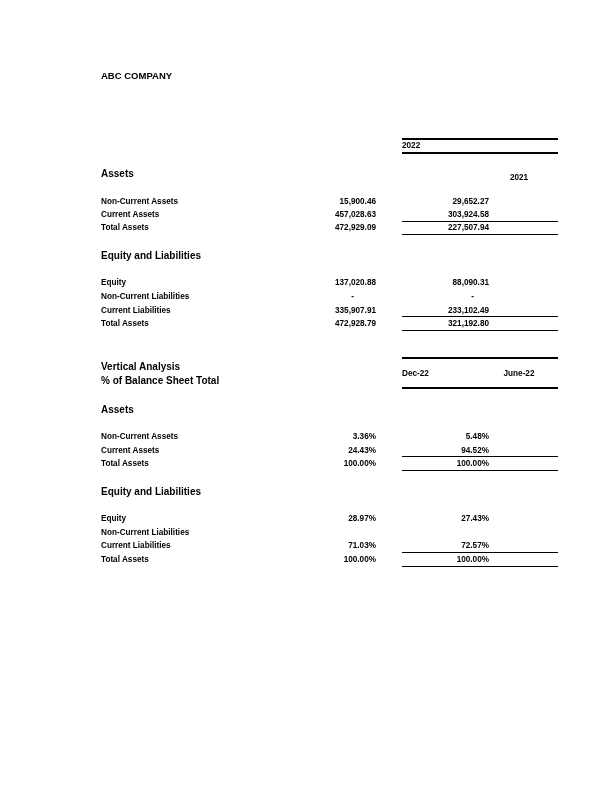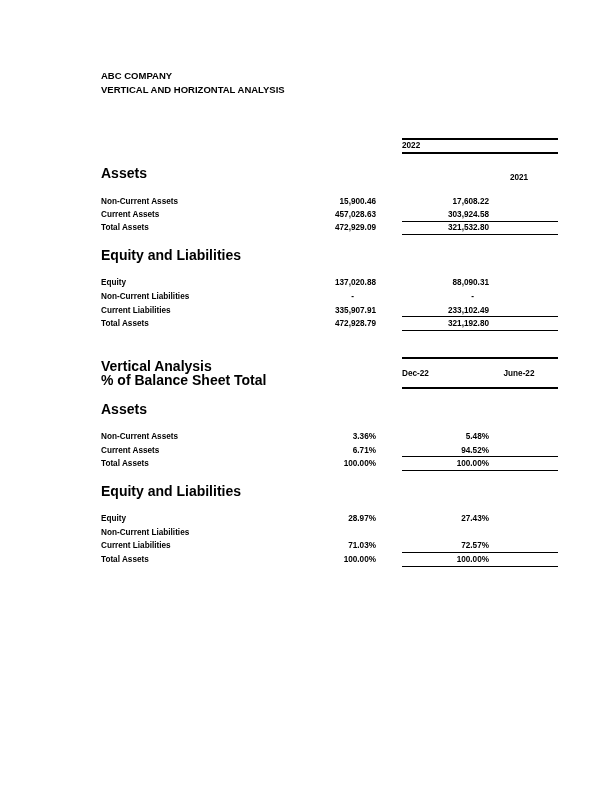--- a/index.html
+++ b/index.html
@@ -26,67 +26,66 @@
       left: 101px;
       top: 69px;
       font-weight: bold;
       font-size: 9.5px;
       line-height: 14px;
     }
     .title-line { display: block; white-space: nowrap; }
 
     .abs { position: absolute; white-space: nowrap; font-size: 8.2px; line-height: 11px; }
     .label { left: 101px; font-weight: bold; }
-    .section { left: 101px; font-weight: bold; font-size: 14px; }
+    .section { left: 101px; font-weight: bold; font-size: 10px; }
     .col1 { right: 168px; text-align: center; font-weight: bold; } 
     .col2 { right: 55px; text-align: right; font-weight: bold; }  
     .colhead1 { left: 402px; width: 78px; text-align: left; font-weight: bold; }
     .colhead2 { left: 480px; width: 78px; text-align: center; font-weight: bold; }
 
     .rule {
       position: absolute;
       background: #000000;
       height: 1px;
     }
     .rule.thick { height: 2px; }
     .rule.full { left: 402px; width: 156px; }
   </style>
 </head>
 <body>
 
 <div class="page">
 
   <div class="title-block">
     <span class="title-line">ABC COMPANY</span>
-    <span class="title-line">VERTICAL AND HORIZONTAL ANALYSIS</span>
   </div>
 
   <div>
     <div class="rule thick full" style="top:138px;"></div>
     <div class="abs colhead1" style="top:140px;">2022</div>
     <div class="abs colhead2" style="top:148px;margin-top:24px;">2021</div>
     <div class="rule thick full" style="top:152px;"></div>
 
     <div class="abs section" style="top:168px;">Assets</div>
 
     <div>
       <div class="abs label" style="top:196px;">Non-Current Assets</div>
       <div class="abs col1" style="top:196px;">15,900.46</div>
-      <div class="abs col2" style="top:196px;">17,608.22</div>
+      <div class="abs col2" style="top:196px;">29,652.27</div>
     </div>
     <div>
       <div class="abs label" style="top:209px;">Current Assets</div>
       <div class="abs col1" style="top:209px;">457,028.63</div>
       <div class="abs col2" style="top:209px;">303,924.58</div>
     </div>
     <div class="rule full" style="top:221px;"></div>
     <div>
       <div class="abs label" style="top:222px;">Total Assets</div>
       <div class="abs col1" style="top:222px;">472,929.09</div>
-      <div class="abs col2" style="top:222px;">321,532.80</div>
+      <div class="abs col2" style="top:222px;">227,507.94</div>
     </div>
     <div class="rule full" style="top:234px;"></div>
 
     <div class="abs section" style="top:250px;">Equity and Liabilities</div>
 
     <div>
       <div class="abs label" style="top:277px;">Equity</div>
       <div class="abs col1" style="top:277px;">137,020.88</div>
       <div class="abs col2" style="top:277px;margin-left:21px;">88,090.31</div>
     </div>
@@ -120,21 +119,21 @@
 
     <div class="abs section" style="top:404px;">Assets</div>
 
     <div>
       <div class="abs label" style="top:431px;">Non-Current Assets</div>
       <div class="abs col1" style="top:431px;">3.36%</div>
       <div class="abs col2" style="top:431px;">5.48%</div>
     </div>
     <div>
       <div class="abs label" style="top:445px;">Current Assets</div>
-      <div class="abs col1" style="top:445px;">6.71%</div>
+      <div class="abs col1" style="top:445px;">24.43%</div>
       <div class="abs col2" style="top:445px;">94.52%</div>
     </div>
     <div class="rule full" style="top:456px;"></div>
     <div>
       <div class="abs label" style="top:458px;">Total Assets</div>
       <div class="abs col1" style="top:458px;">100.00%</div>
       <div class="abs col2" style="top:458px;">100.00%</div>
     </div>
     <div class="rule full" style="top:470px;"></div>
 

